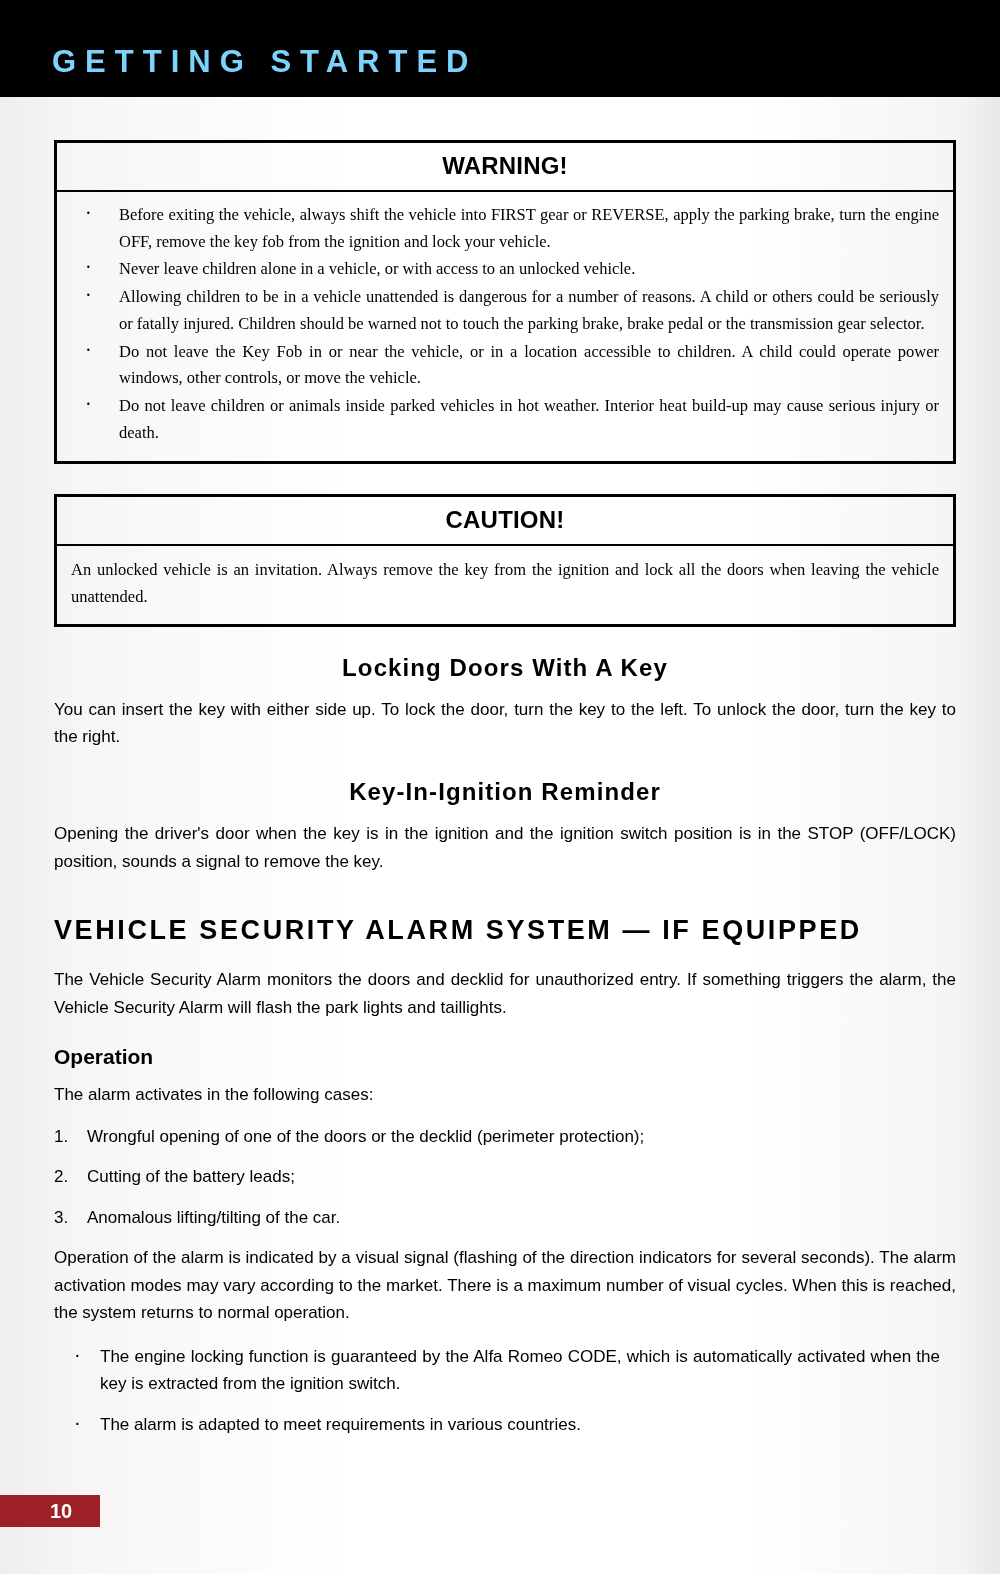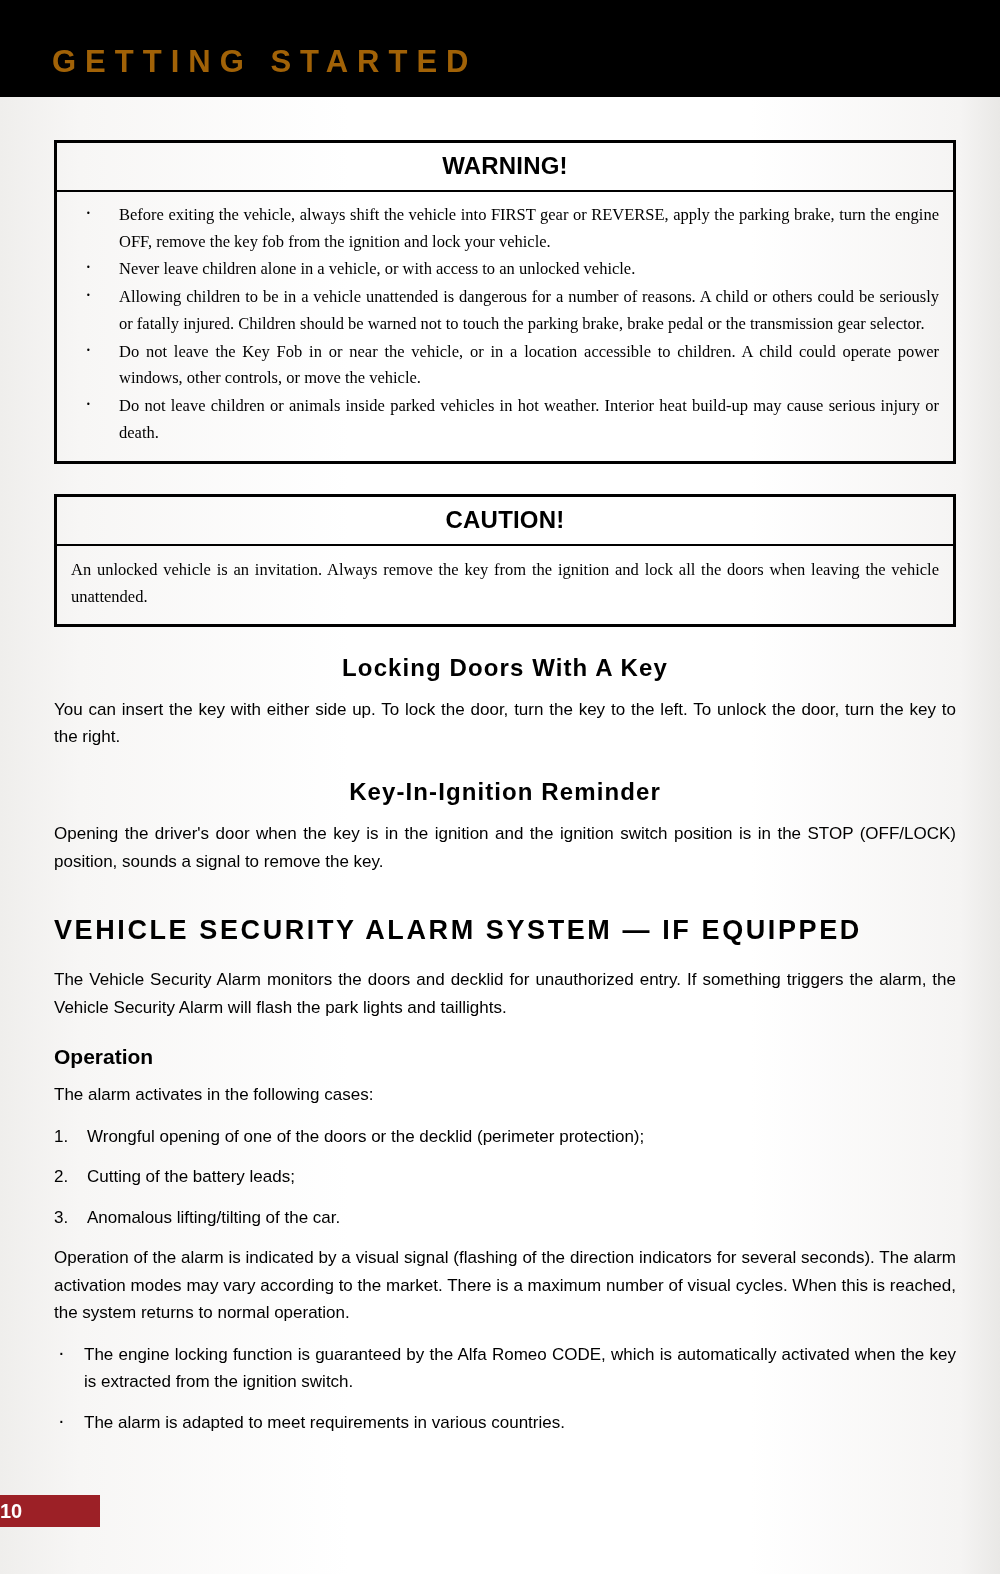--- a/index.html
+++ b/index.html
@@ -30,21 +30,21 @@
     height: 97px;
     background: #000000;
   }
   .header-title {
     position: absolute;
     left: 52px;
     top: 44px;
     font-size: 31px;
     font-weight: bold;
     letter-spacing: 9px;
-    color: #a16207;
+    color: #7dd3fc;
     font-family: "Liberation Sans", sans-serif;
   }
   
   .content {
     position: absolute;
     left: 4px;
     top: 97px;
     width: 1000px;
   }
   .inner {
@@ -143,21 +143,21 @@
     top: 0;
   }
   
   .note-label {
     font-size: 17px;
     font-weight: bold;
     margin: 24px 0 12px 0;
   }
   ul.note-bullets {
     list-style: none;
-    margin: 0;
+    margin: 16px;
     padding: 0;
     font-size: 17px;
     line-height: 1.62;
   }
   ul.note-bullets li {
     position: relative;
     padding-left: 30px;
     margin-bottom: 13px;
     text-align: justify;
   }
@@ -174,20 +174,21 @@
     left: 0;
     bottom: 47px;
     width: 100px;
     height: 32px;
     background: #9c2026;
     color: #ffffff;
     font-size: 20px;
     font-weight: bold;
     display: flex;
     align-items: center;
+    padding-left: 50px;
     box-sizing: border-box;
   }
 </style>
 </head>
 <body>
 
 <div class="page">
 
   <div class="header-bar">
     <div class="header-title">GETTING STARTED</div>

